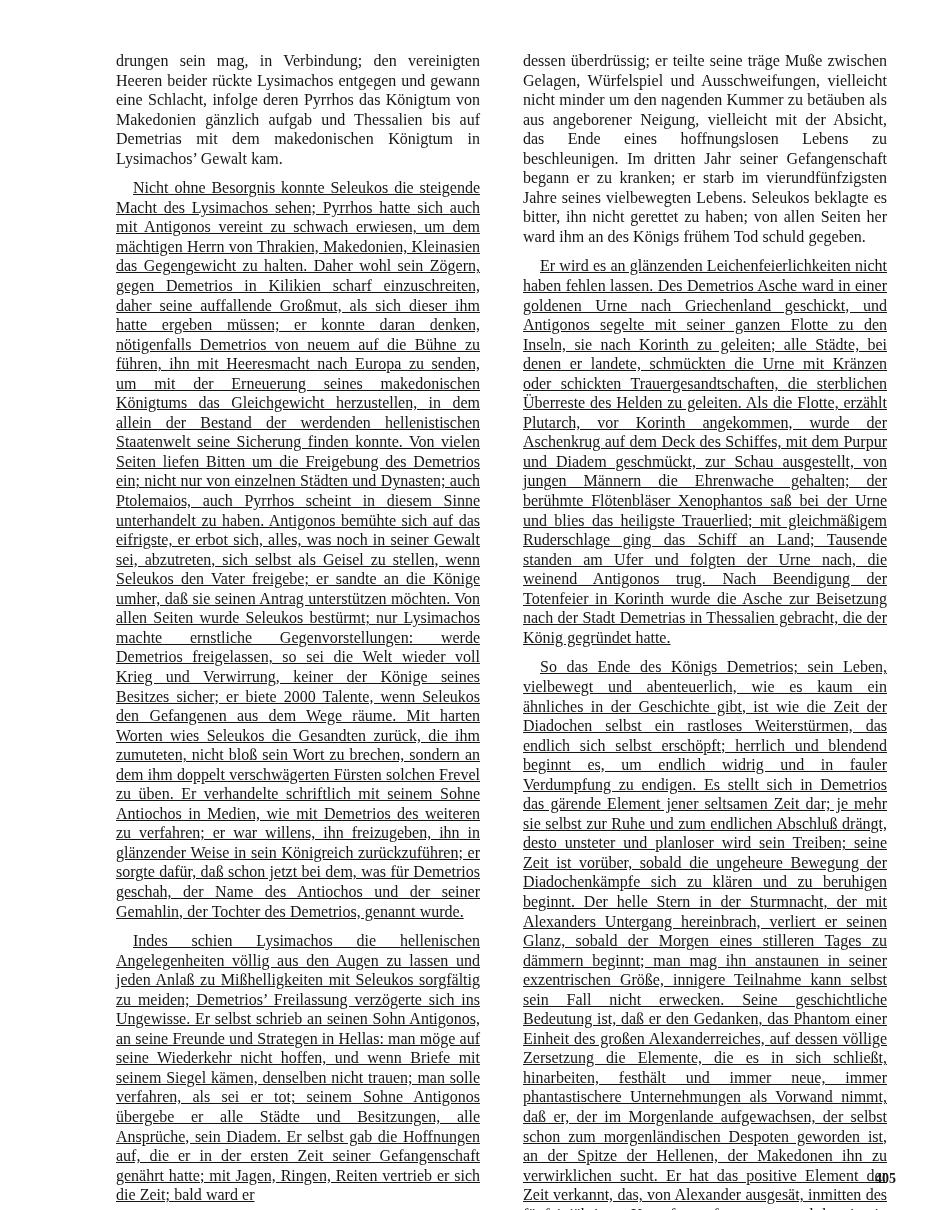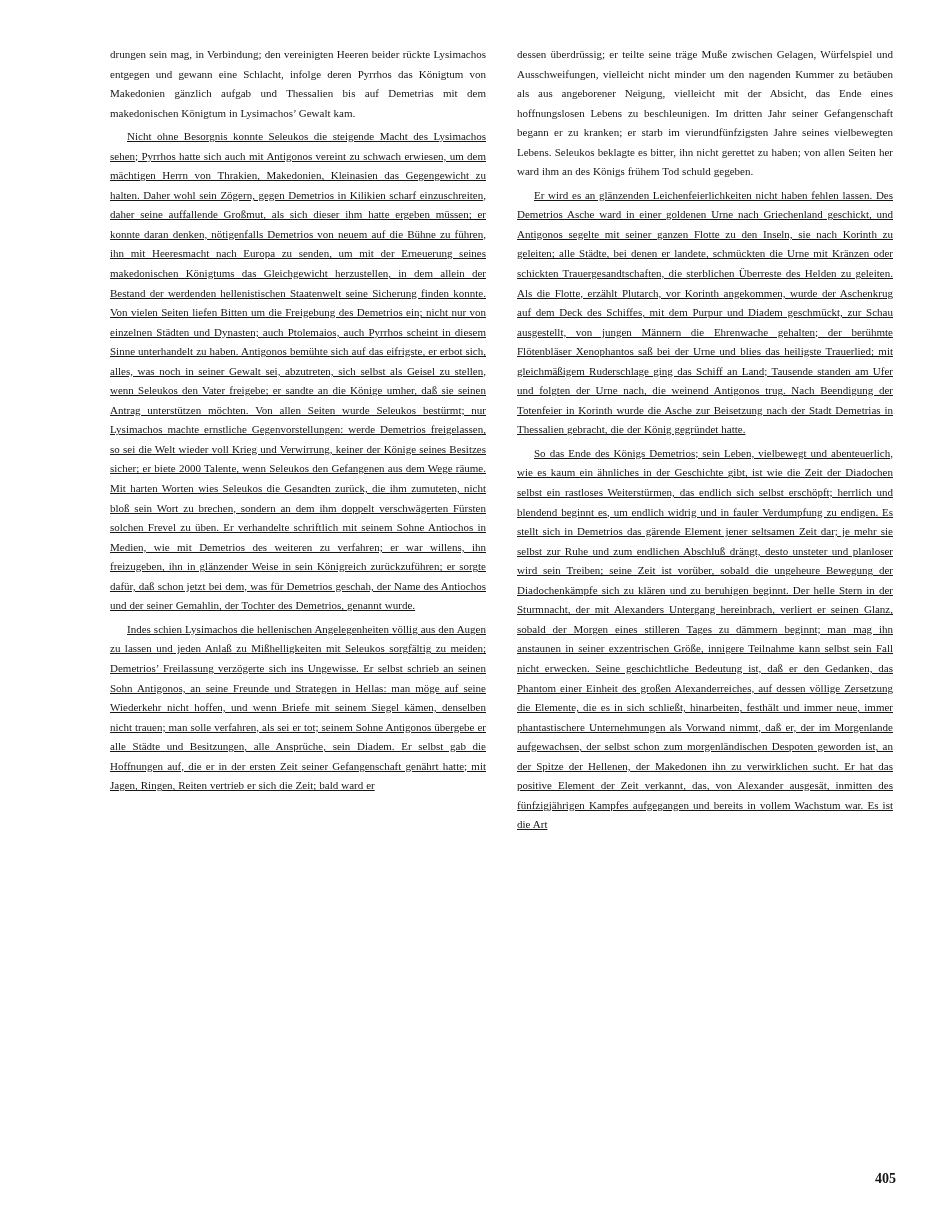--- a/index.html
+++ b/index.html
@@ -23,22 +23,22 @@
     left: 106px;
     right: 38px;
     display: flex;
     gap: 23px;
   }
   .column {
     flex: 1 1 0;
     min-width: 0;
   }
   p.para {
-    margin: 4px;
-    font-size: 11px;
+    margin: 10px;
+    font-size: 16px;
     line-height: 19.55px;
     text-align: justify;
     hyphens: auto;
     -webkit-hyphens: auto;
     word-spacing: 0.2px;
   }
   p.para.indent {
     text-indent: 17px;
     text-decoration: underline;
   }

